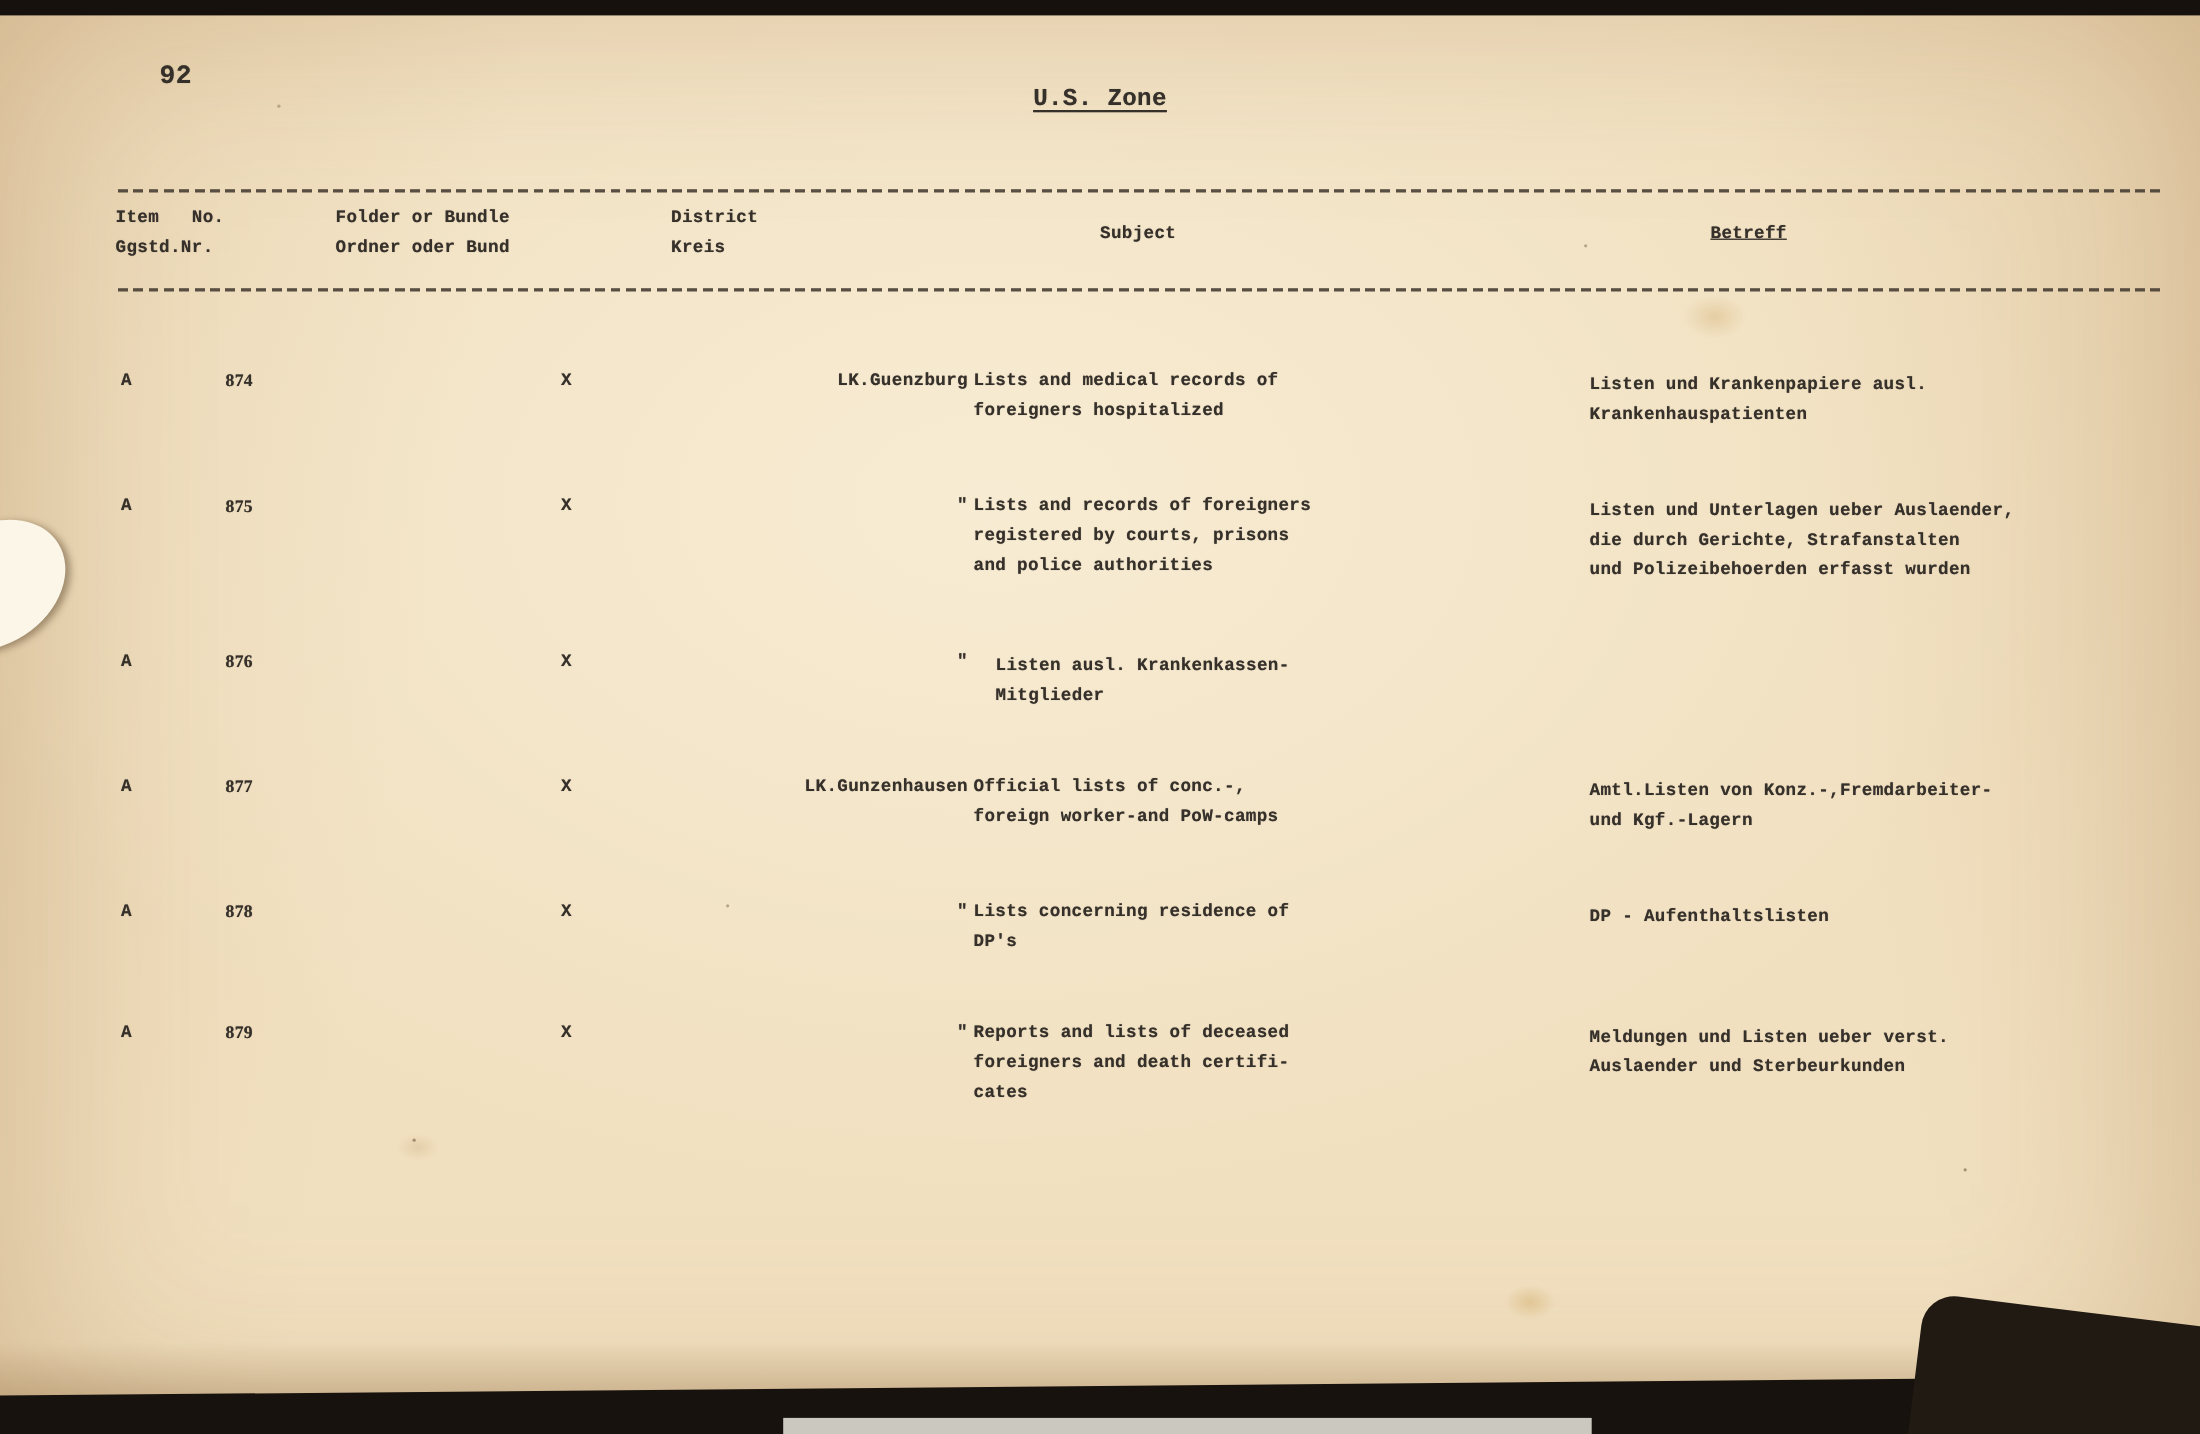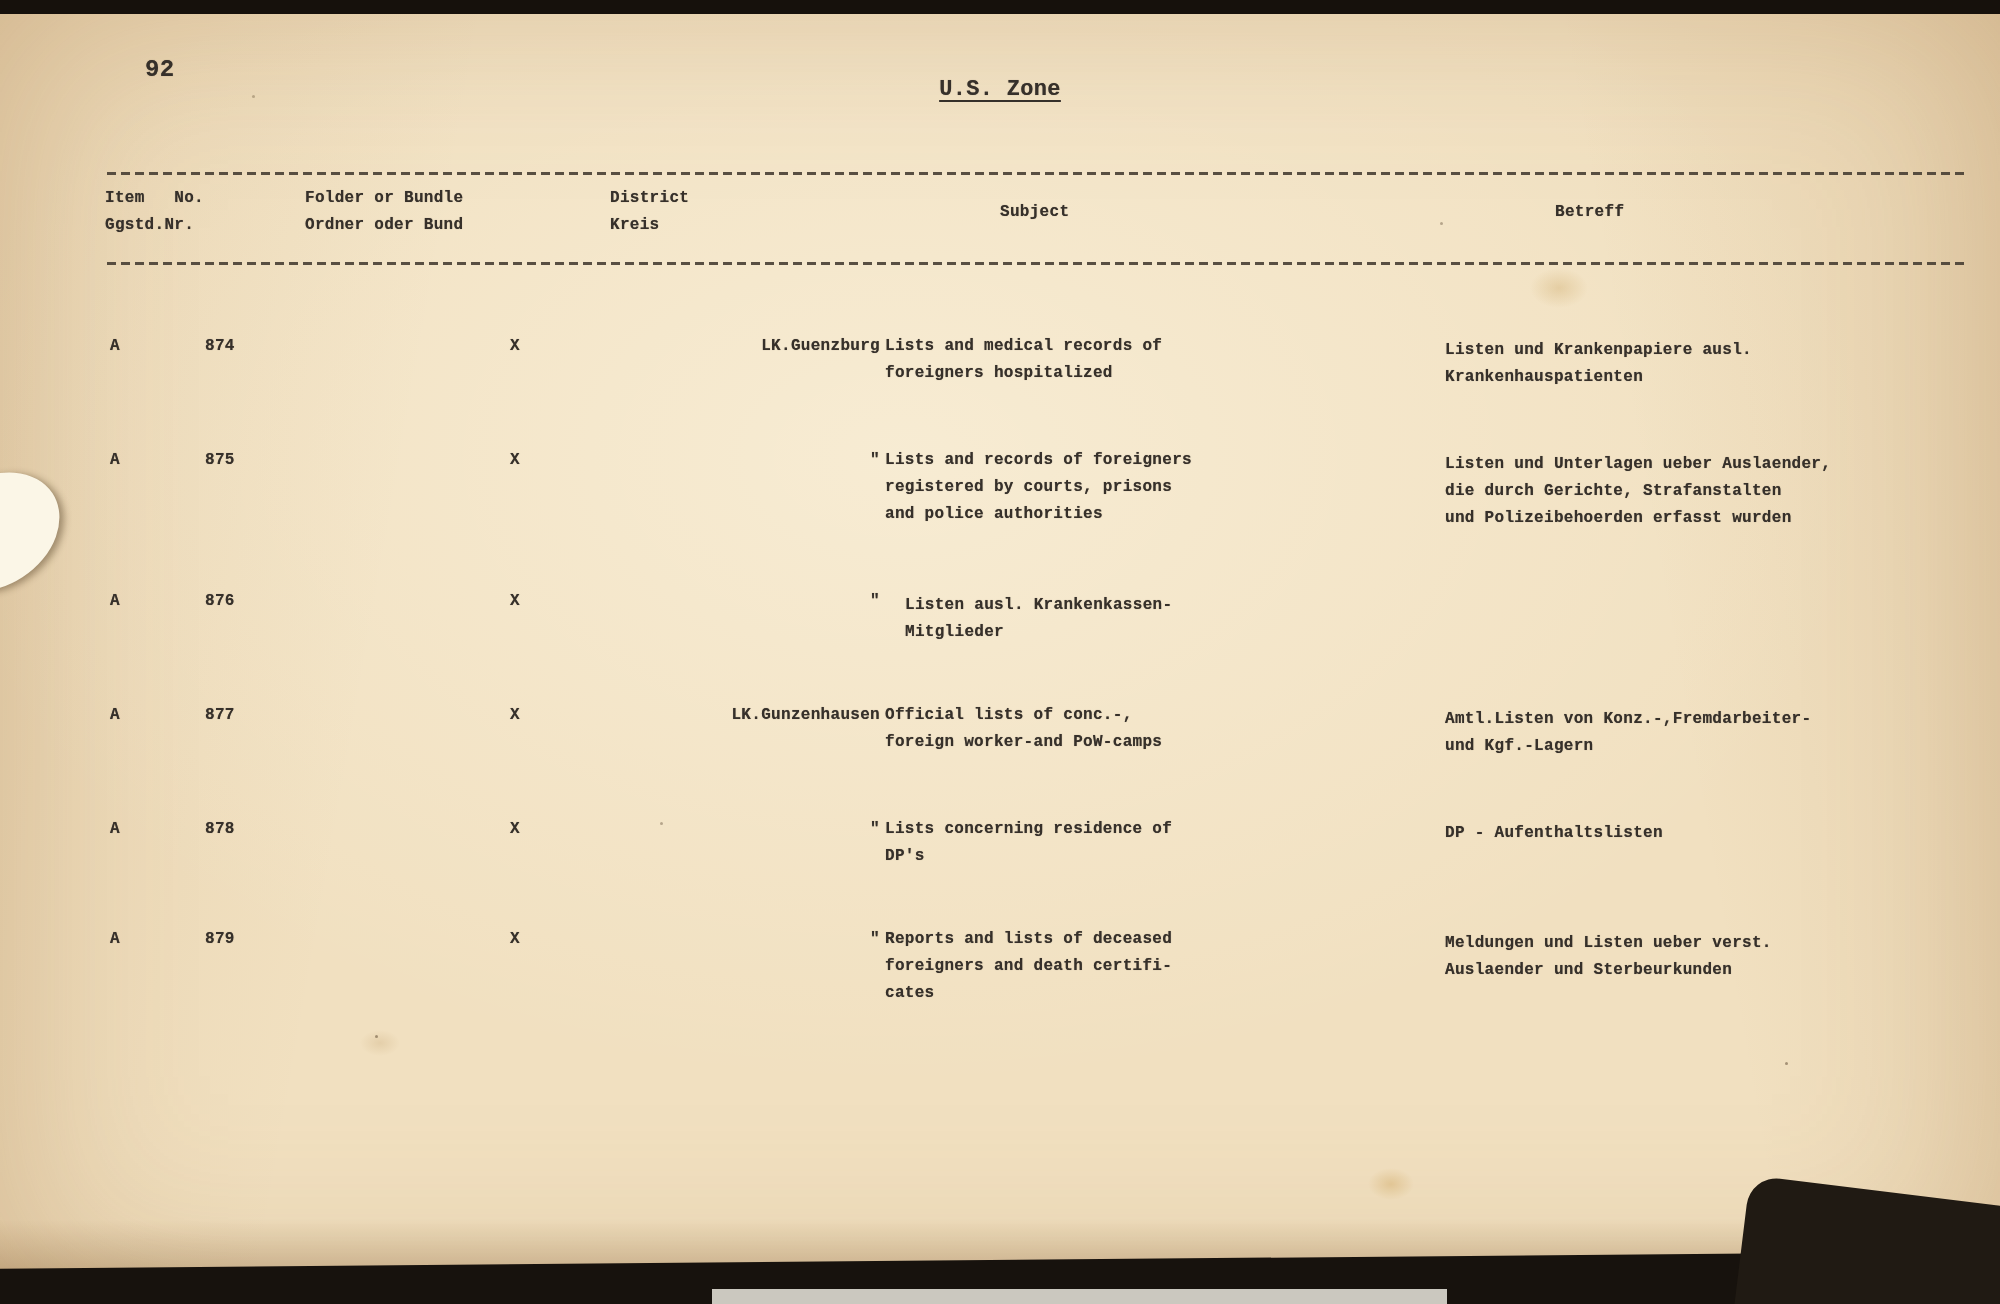--- a/index.html
+++ b/index.html
@@ -58,25 +58,25 @@
     text-decoration:underline;text-underline-offset:5px;text-decoration-thickness:2px;margin-top:31px;}
   
   .content{position:absolute;top:172px;left:0;width:100%;}
   .dashed{height:3px;margin-left:107px;width:1862px;opacity:0.9;
     background:repeating-linear-gradient(90deg,#473e33 0px,#473e33 9px,transparent 9px,transparent 14px);}
   .grid-row{display:grid;grid-template-columns:95px 105px 250px 325px 540px 1fr;
     padding-left:105px;font-size:16px;line-height:27px;}
   .grid-row .c{white-space:pre-wrap;}
   .header-row{margin-top:10px;margin-bottom:23px;}
   .h-sub{padding-left:120px;padding-top:14px;}
-  .h-bet{padding-left:135px;padding-top:14px;}
+  .h-bet{padding-left:135px;padding-top:14px;text-decoration:underline;}
   .rows{margin-top:68px;}
   .data-row{margin-bottom:56px;}
   .c.item{padding-left:5px;}
-  .c.no{padding-left:5px;}
+  .c.no{padding-left:5px;font-family:Liberation Serif, serif;}
   .c.folder{text-align:right;padding-right:35px;}
   .c.district{padding-left:10px;text-align:right;}
   .c.subject{padding-left:5px;}
   .c.betreff{padding-left:25px;padding-top:4px;}
 </style>
 </head>
 <body>
 
 <div class="page">
 

